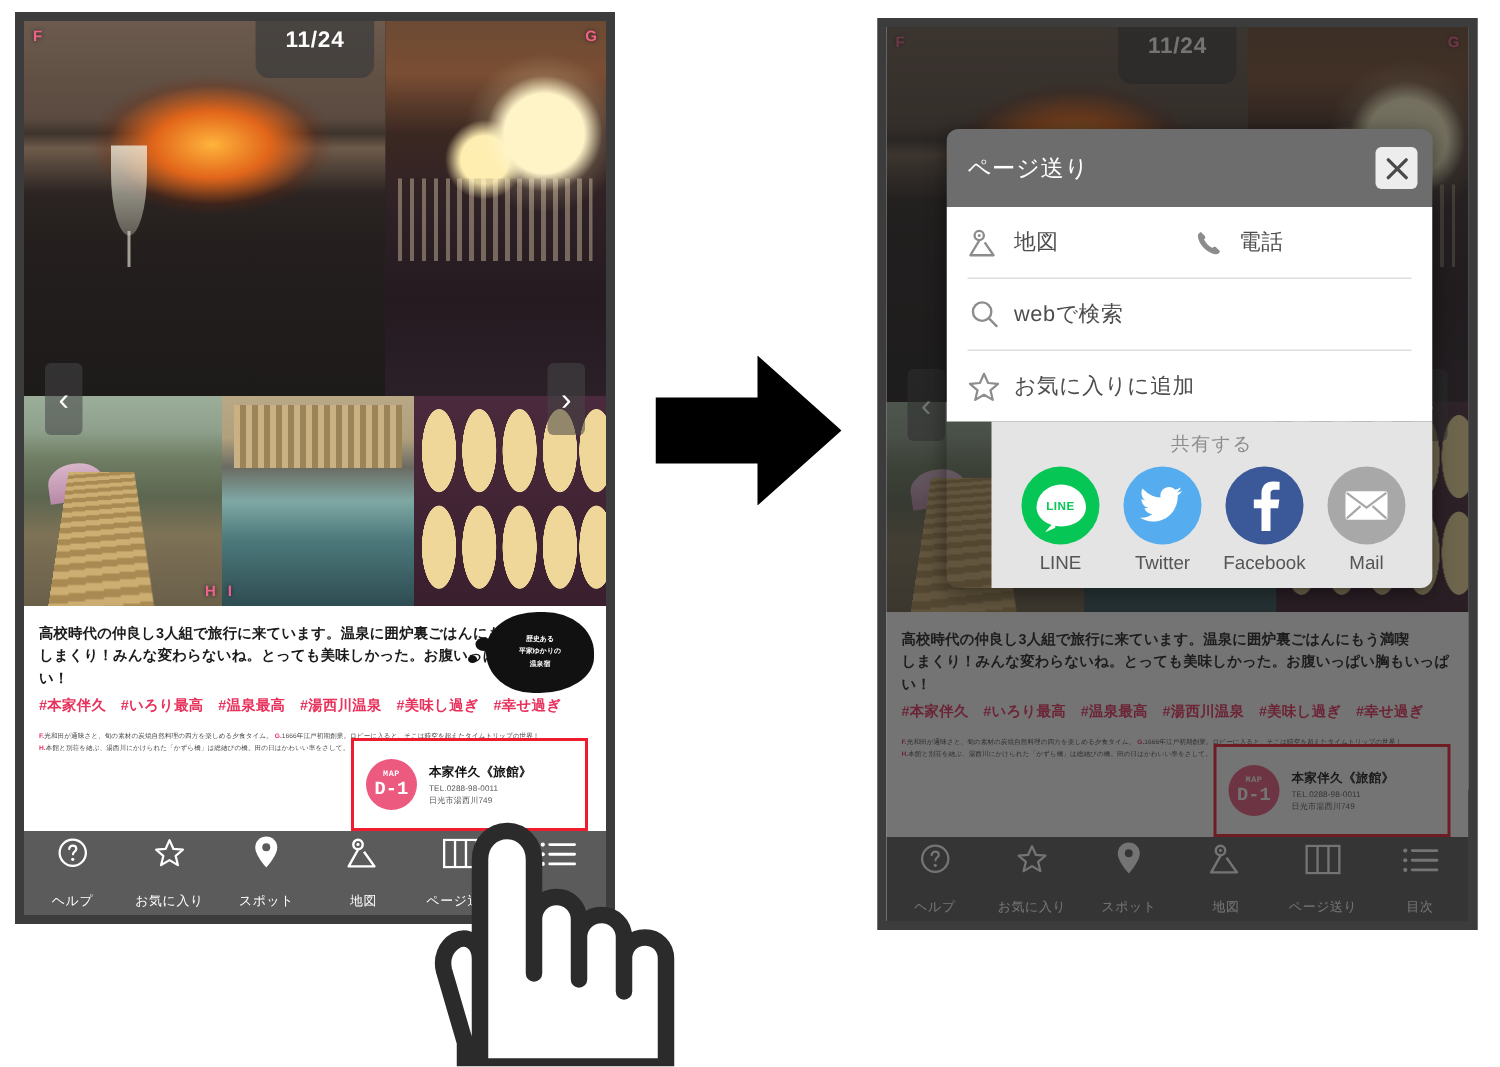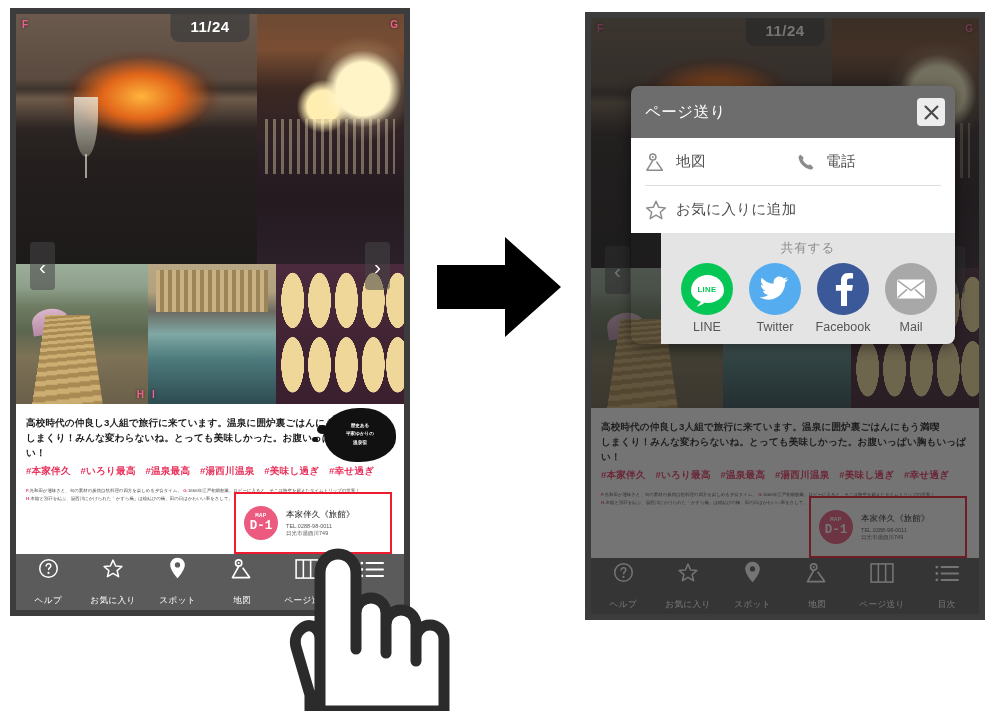--- a/index.html
+++ b/index.html
@@ -90,21 +90,21 @@
       radial-gradient(ellipse 2% 12% at 34% 66%, #c4342f 0 98%, rgba(0,0,0,0) 100%),
       radial-gradient(ellipse 2% 12% at 55% 66%, #c4342f 0 98%, rgba(0,0,0,0) 100%),
       radial-gradient(ellipse 2% 12% at 76% 66%, #c4342f 0 98%, rgba(0,0,0,0) 100%),
       radial-gradient(ellipse 2% 12% at 95% 66%, #c4342f 0 98%, rgba(0,0,0,0) 100%);}
 
   .plabel{position:absolute;font-size:10px;font-weight:bold;color:#f2608e;z-index:4;text-shadow:0 0 3px rgba(0,0,0,.6);}
 
   
   .page-pill{position:absolute;left:50%;transform:translateX(-50%);top:0;
      background:rgba(60,60,60,.72);color:#fff;font-size:15px;font-weight:bold;
-     padding:4px 20px 7px;border-radius:0 0 9px 9px;z-index:6;letter-spacing:.5px;}
+     padding:4px 20px 17px;border-radius:0 0 9px 9px;z-index:6;letter-spacing:.5px;}
 
   
   .carr{position:absolute;top:228px;width:25px;height:48px;background:rgba(70,70,70,.55);
      border-radius:4px;z-index:6;display:flex;align-items:center;justify-content:center;}
   .carr span{color:#fff;font-size:21px;line-height:1;font-weight:300;}
   .carr.left{left:14px;}
   .carr.right{right:14px;}
 
   
   .article{position:absolute;left:0;right:0;top:390px;bottom:56px;background:#fff;padding:12px 10px 0;box-sizing:border-box;}
@@ -121,21 +121,21 @@
   .bubble::after{content:"";position:absolute;left:-12px;top:29px;width:6px;height:5px;background:#111;border-radius:50%;}
 
   
   .spot-card{position:absolute;left:218px;right:12px;bottom:0px;height:62px;
      border:2.5px solid #ee1c2e;background:#fff;display:flex;align-items:center;padding-left:8px;box-sizing:border-box;}
   .spot-badge{width:34px;height:34px;border-radius:50%;background:#ed5a80;color:#fff;
      display:flex;flex-direction:column;align-items:center;justify-content:center;flex:0 0 auto;line-height:1;font-family:Liberation Mono, monospace;}
   .spot-badge .m{font-size:5.6px;font-weight:bold;letter-spacing:.4px;}
   .spot-badge .d{font-size:12.5px;font-weight:bold;margin-top:1px;}
   .spot-info{margin-left:8px;}
-  .spot-name{font-size:8.4px;font-weight:normal;color:#111;letter-spacing:.2px;}
+  .spot-name{font-size:8.4px;font-weight:bold;color:#111;letter-spacing:.2px;}
   .spot-tel{font-size:5.4px;color:#555;margin-top:2.5px;letter-spacing:.1px;}
   .spot-addr{font-size:5.4px;color:#555;margin-top:1.5px;letter-spacing:.1px;}
 
   
   .navbar{position:absolute;left:0;right:0;bottom:0;height:56px;background:#5b5b5b;display:flex;}
   .nav-item{flex:1;display:flex;flex-direction:column;align-items:center;justify-content:center;gap:16px;color:#fff;}
   .nav-label{font-size:8.6px;letter-spacing:.4px;}
   .nav-ico{height:21px;display:flex;align-items:flex-end;}
   .nav-ico svg{display:block;}
 
@@ -467,20 +467,31 @@
           <div class="m-act">
             <span class="m-ico">
               <svg width="20" height="20" viewBox="0 0 24 24">
                 <path d="M5.5 3.2 C4 3.6 2.8 5.2 3.1 7 C4 13.6 10.4 20 17 20.9 C18.8 21.2 20.4 20 20.8 18.5 L17.6 15.3 C16.7 14.6 15.4 15 14.8 16 C12 14.6 9.4 12 8 9.2 C9 8.6 9.4 7.3 8.7 6.4 Z" fill="#8c8c8c"></path>
               </svg>
             </span>
             <span class="lbl">電話</span>
           </div>
         </div>
 
+        <div class="m-row">
+          <div class="m-act">
+            <span class="m-ico">
+              <svg width="21" height="21" viewBox="0 0 24 24">
+                <circle cx="10" cy="10" r="7" fill="none" stroke="#8c8c8c" stroke-width="1.8"></circle>
+                <path d="M15.2 15.2 L21 21" stroke="#8c8c8c" stroke-width="1.8" stroke-linecap="round"></path>
+              </svg>
+            </span>
+            <span class="lbl">webで検索</span>
+          </div>
+        </div>
 
         <div class="m-row">
           <div class="m-act">
             <span class="m-ico">
               <svg width="22" height="22" viewBox="0 0 24 24">
                 <path d="M12 2.4 L15 9.1 L22.2 9.7 L16.7 14.4 L18.4 21.4 L12 17.6 L5.6 21.4 L7.3 14.4 L1.8 9.7 L9 9.1 Z" fill="none" stroke="#8c8c8c" stroke-width="1.6" stroke-linejoin="round"></path>
               </svg>
             </span>
             <span class="lbl">お気に入りに追加</span>
           </div>

